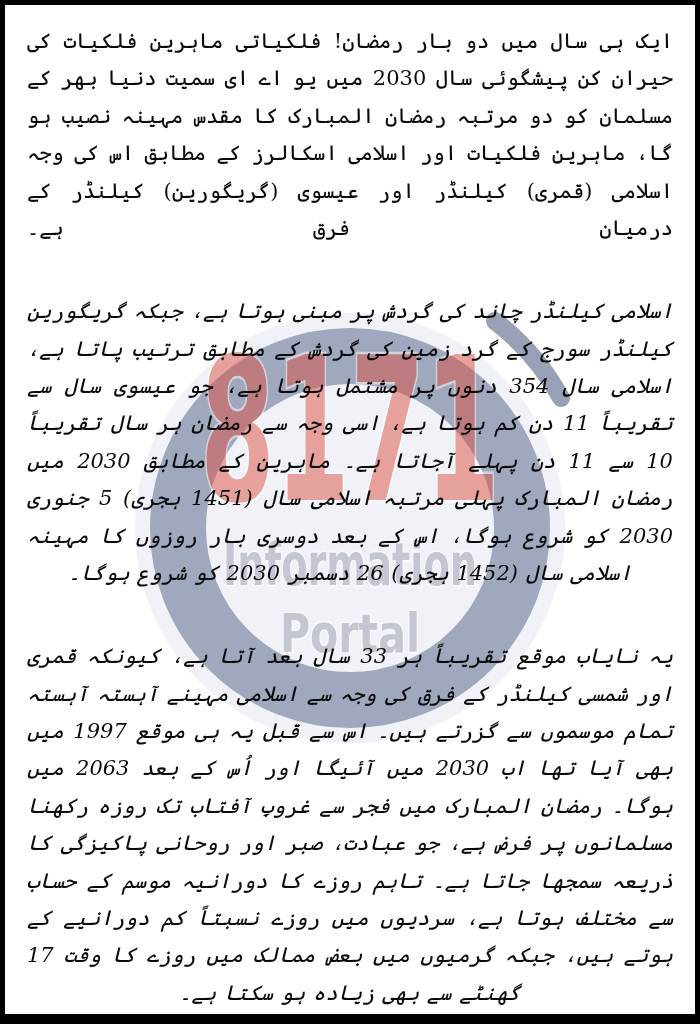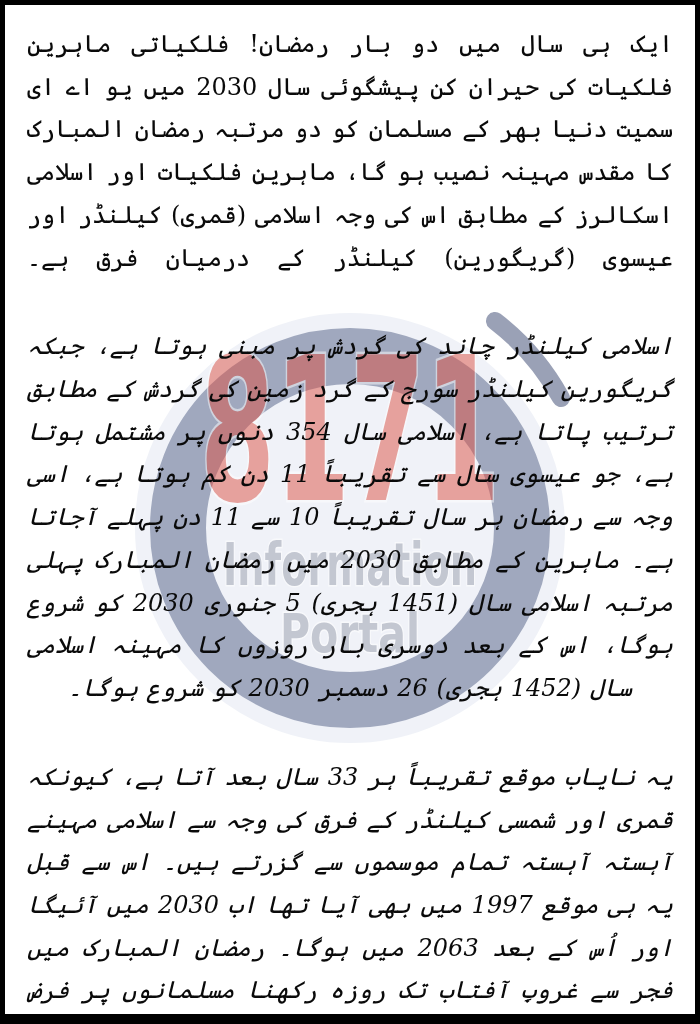--- a/index.html
+++ b/index.html
@@ -33,21 +33,21 @@
   }
   .article {
     position: relative;
     direction: rtl;
     z-index: 2;
   }
   .article p {
     margin: 0 0 46px 0;
     color: #0a0a0a;
     font-family: "DejaVu Serif", "Liberation Serif", serif;
-    font-size: 24px;
+    font-size: 21px;
     line-height: 1.78;
     text-align: justify;
     word-spacing: 1px;
   }
   .article p.center-last { text-align-last: center; font-style: italic; }
   .article p.justify-last { text-align-last: justify; }
   
   .watermark {
     position: absolute;
     left: 110px;

